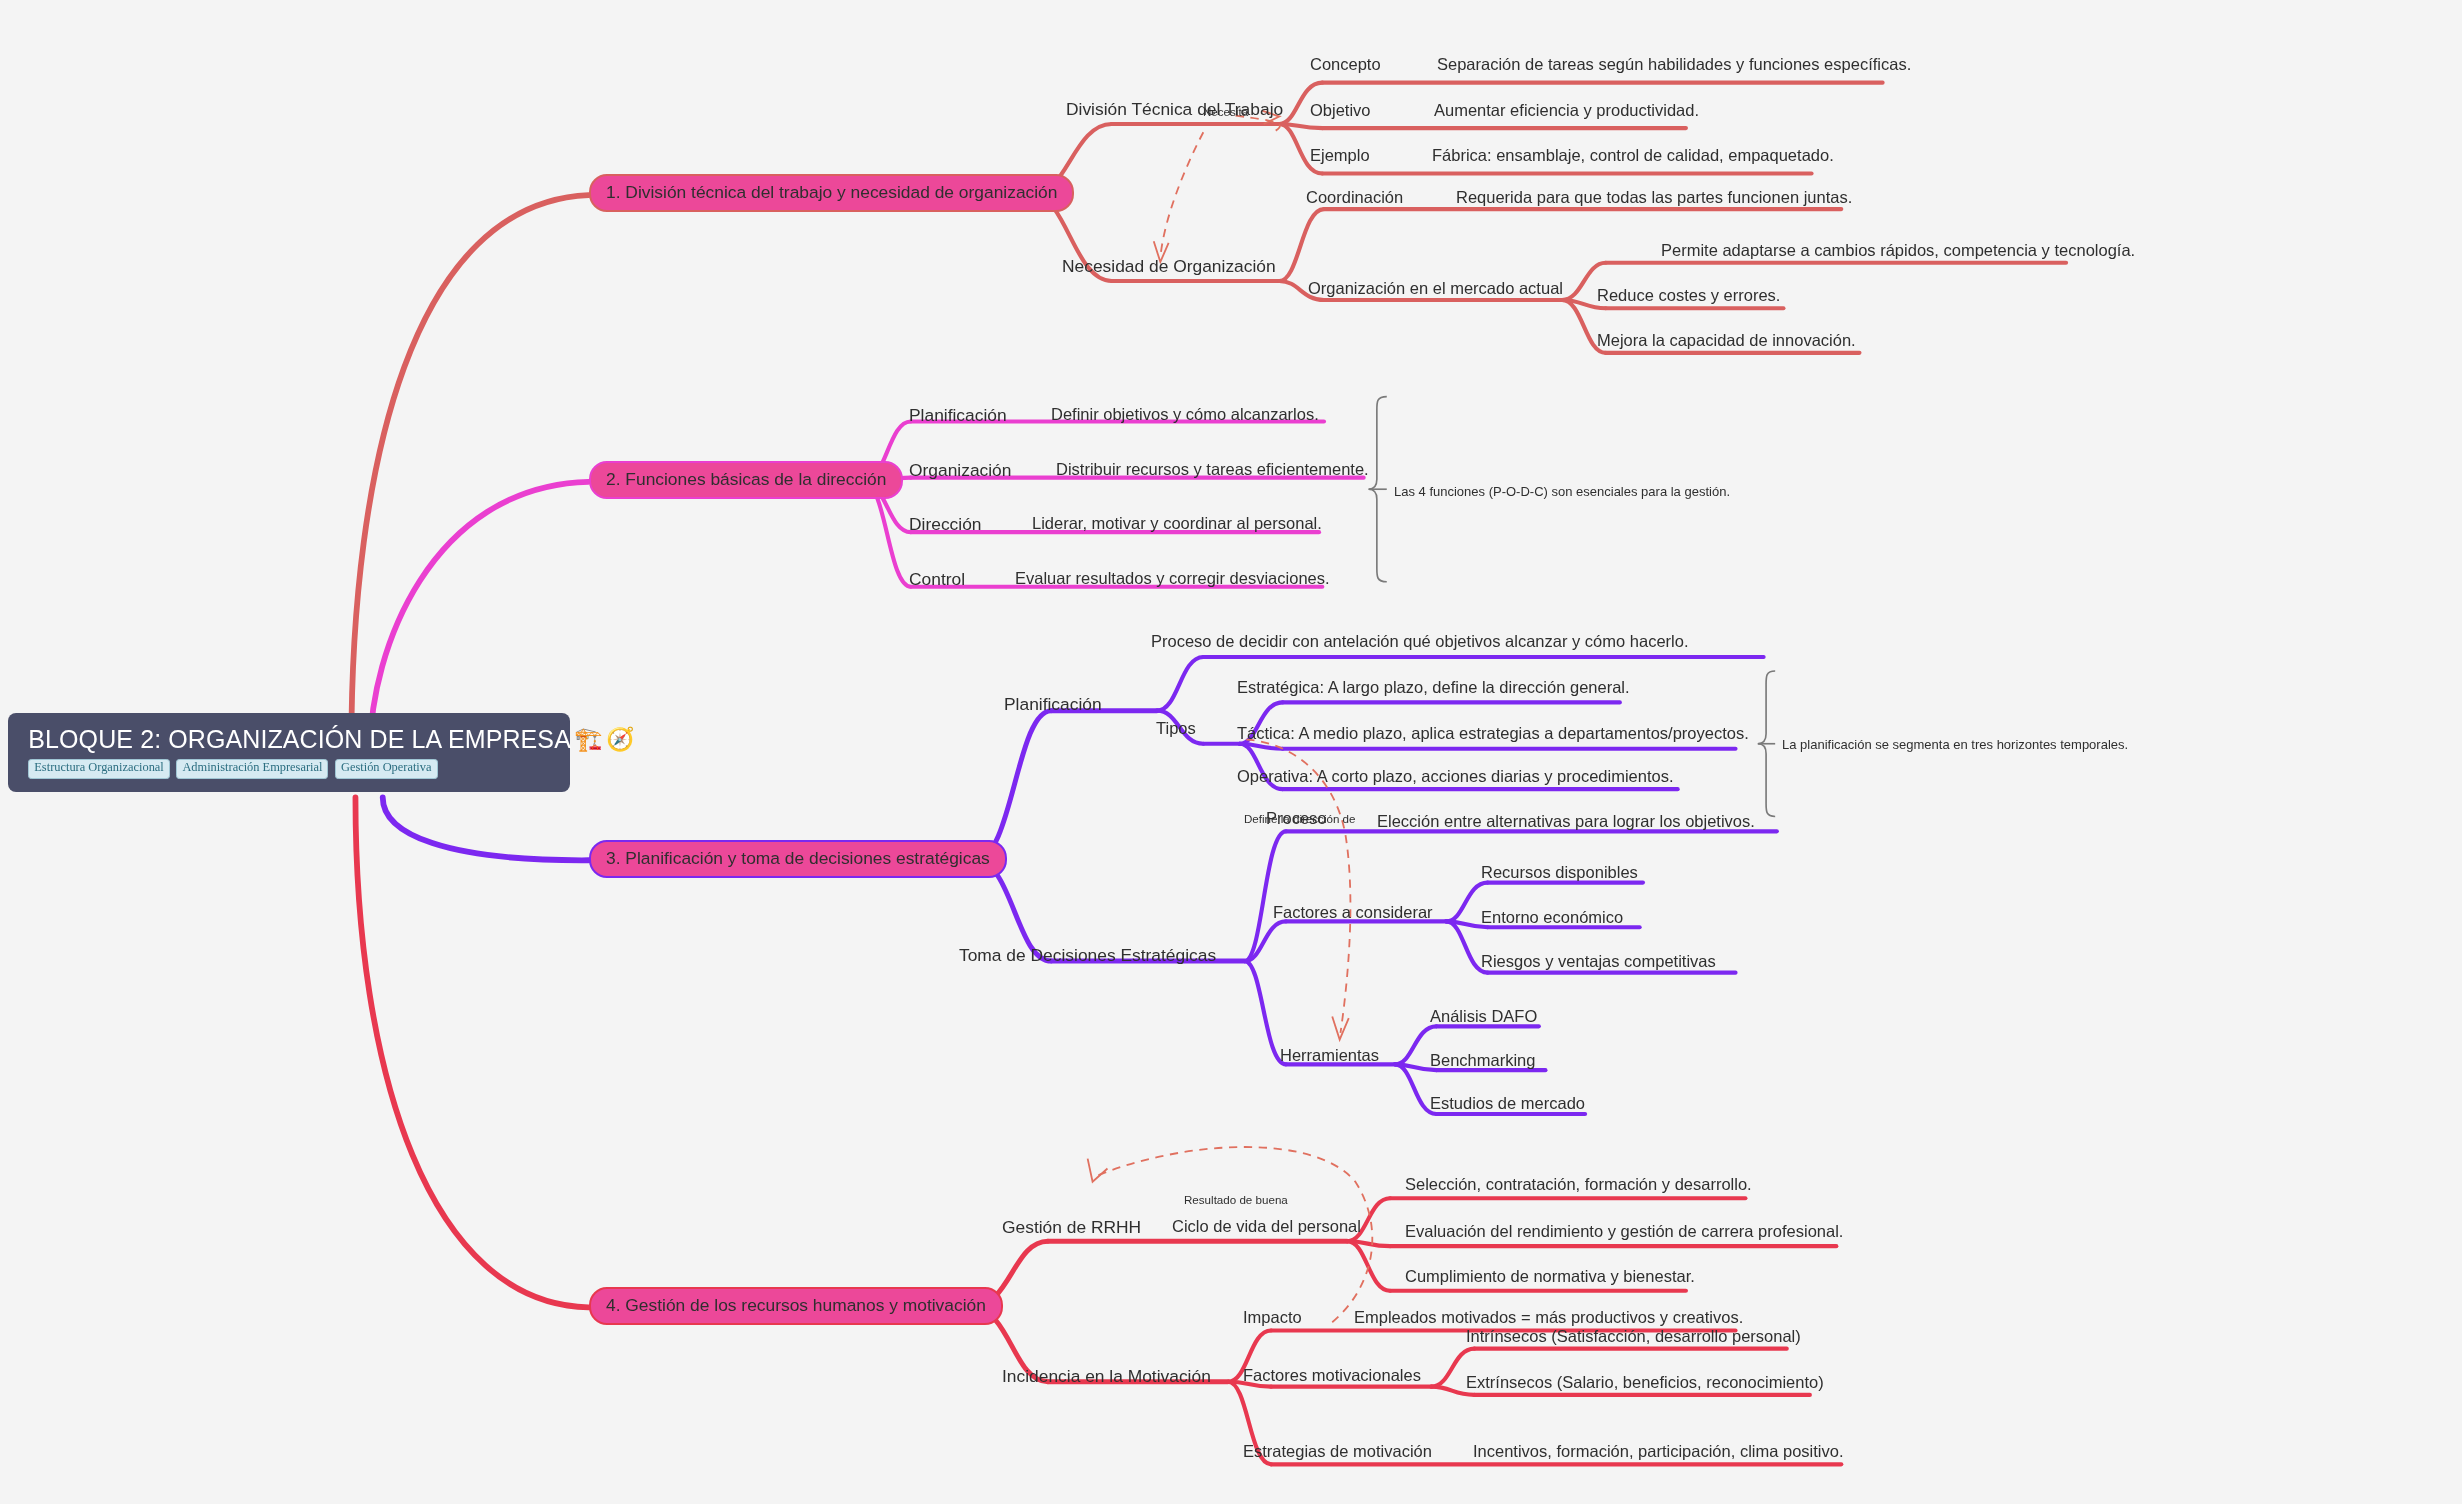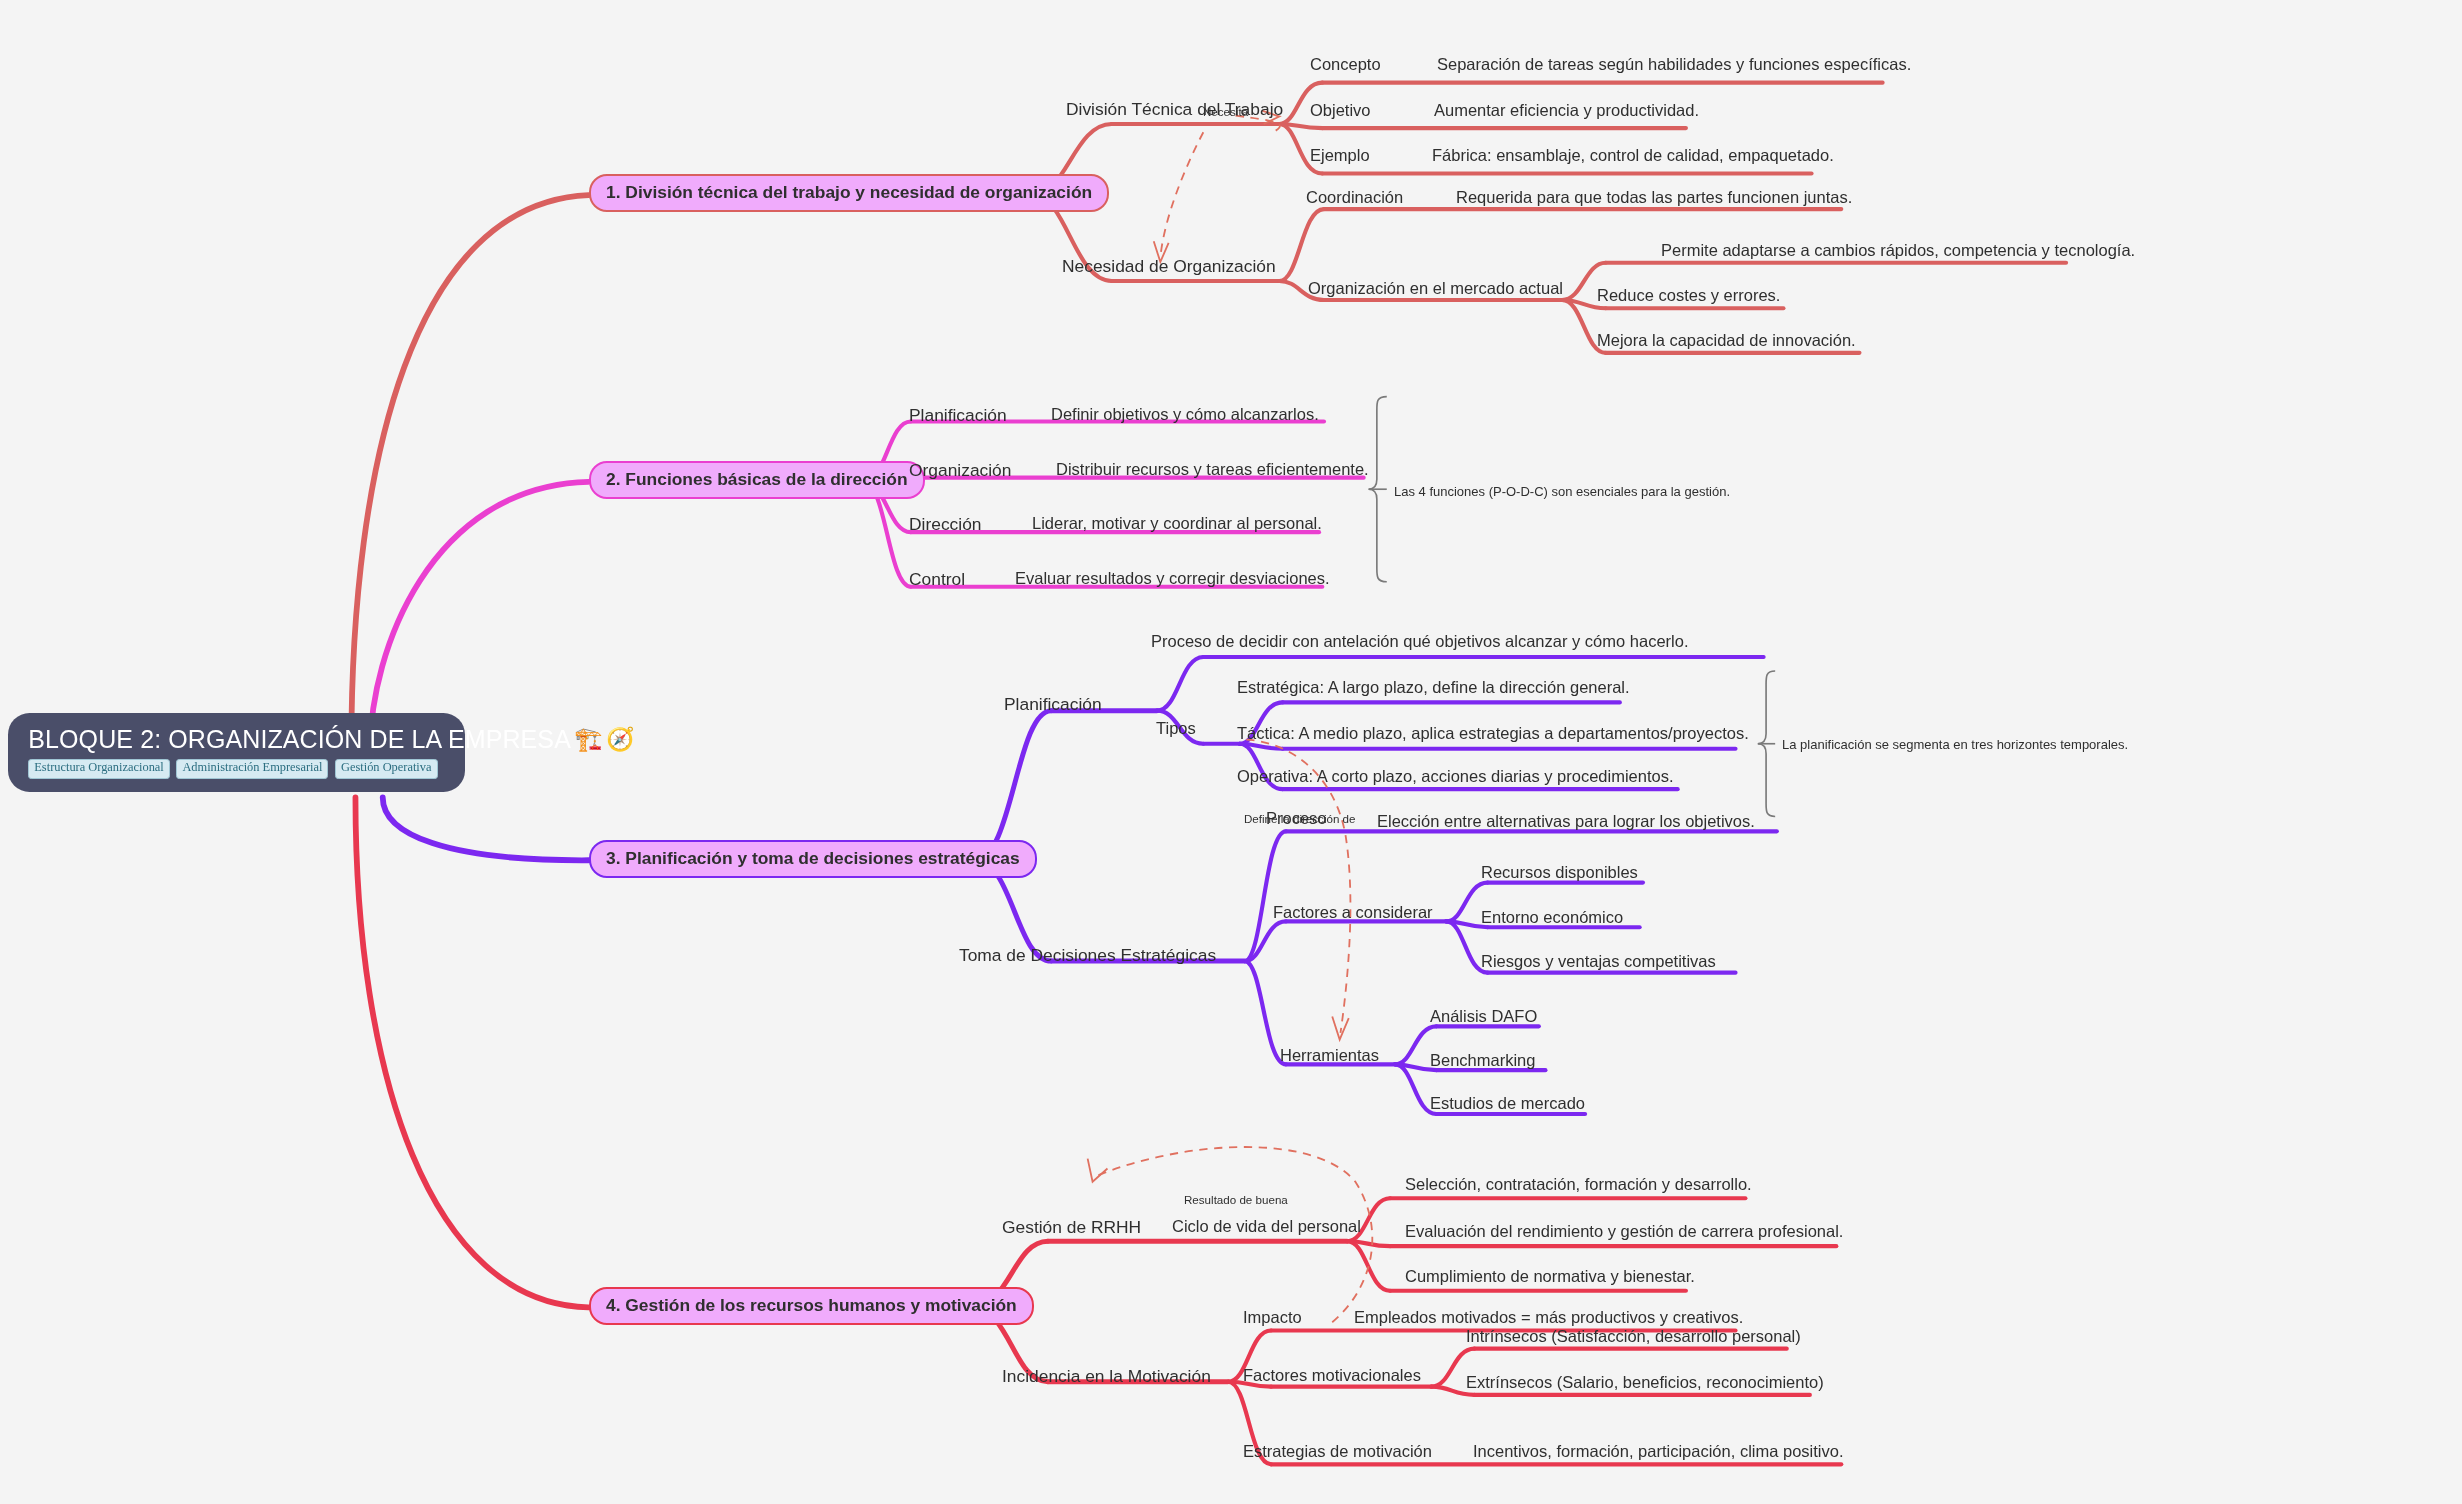--- a/index.html
+++ b/index.html
@@ -44,30 +44,29 @@
     font-size:12.4px;
     padding:0.8px 5px 1.7px 5px;
     white-space:nowrap;
     line-height:1.25;
     font-family:Liberation Serif, serif;
   }
 
   
   .branch-node{
     position:absolute;
-    background:#f0abfc;
+    background:#ec4899;
     border-radius:18px;
     border:2.5px solid #888;
     padding:5.8px 15px 7.4px 15px;
     font-size:17.4px;
     color:#2f2f2f;
     white-space:nowrap;
     box-sizing:border-box;
     line-height:1.2;
-    font-weight:bold;
   }
 
   
   .tnode{
     position:absolute;
     font-size:17.4px;
     color:#2f2f2f;
     white-space:nowrap;
     line-height:1.15;
   }
@@ -212,21 +211,21 @@
     <path fill="none" stroke="#e8384f" stroke-width="5" stroke-linecap="round" d="M 1732 1678 C 1756 1678 1758 1632 1784 1632"></path>
     <path fill="none" stroke="#e8384f" stroke-width="5" stroke-linecap="round" d="M 1732 1678 C 1756 1678 1758 1688 1784 1688"></path>
     <line x1="1784" y1="1632" x2="2162" y2="1632" stroke="#e8384f" stroke-width="5" stroke-linecap="round"></line>
     <line x1="1784" y1="1688" x2="2190" y2="1688" stroke="#e8384f" stroke-width="5" stroke-linecap="round"></line>
 
     <path fill="none" stroke="#e0705f" stroke-width="2.2" stroke-dasharray="10 8" d="M 1612 1600 C 1660 1560 1678 1490 1640 1430 C 1590 1370 1430 1380 1324 1424"></path>
     <path fill="none" stroke="#e0705f" stroke-width="2.2" d="M 1316 1402 L 1322 1430 L 1340 1414"></path>
 
   </svg>
 
-  <div class="root-node" style="left:8.3px;top:713px;width:457px;">
+  <div class="root-node" style="left:8.3px;top:713px;width:562px;border-radius:8px;">
     <div class="root-title">
       <span>BLOQUE 2: ORGANIZACIÓN DE LA EMPRESA</span>
       <span class="root-emoji">🏗️</span>
       <span class="root-emoji">🧭</span>
     </div>
     <div class="root-tags">
       <span class="root-tag">Estructura Organizacional</span>
       <span class="root-tag">Administración Empresarial</span>
       <span class="root-tag">Gestión Operativa</span>
     </div>

